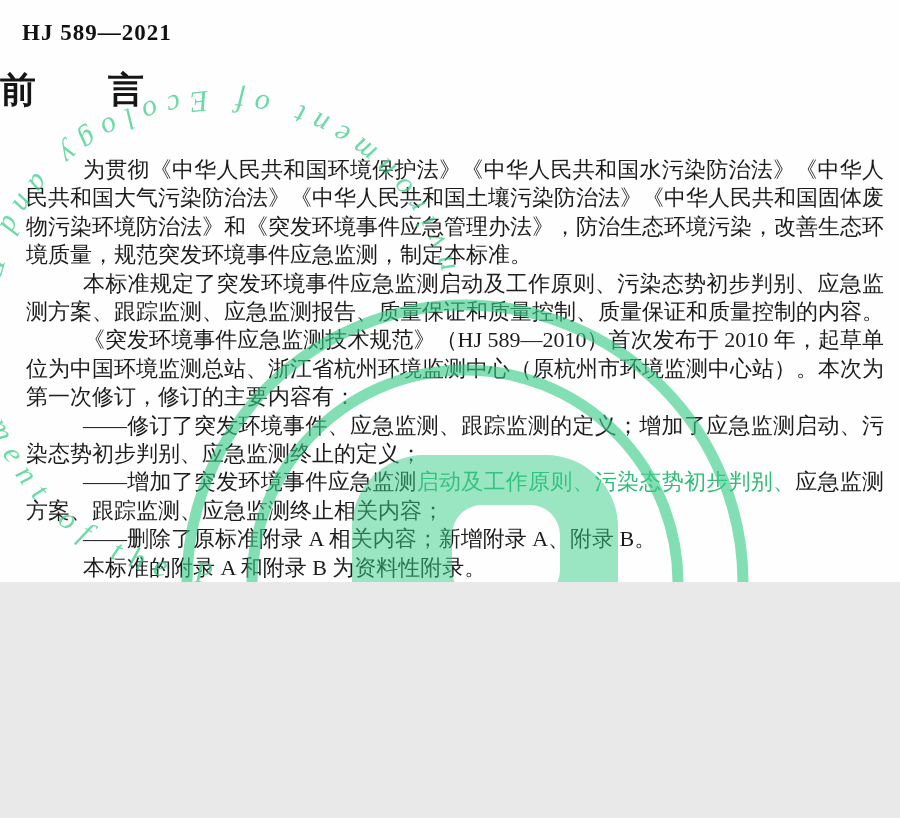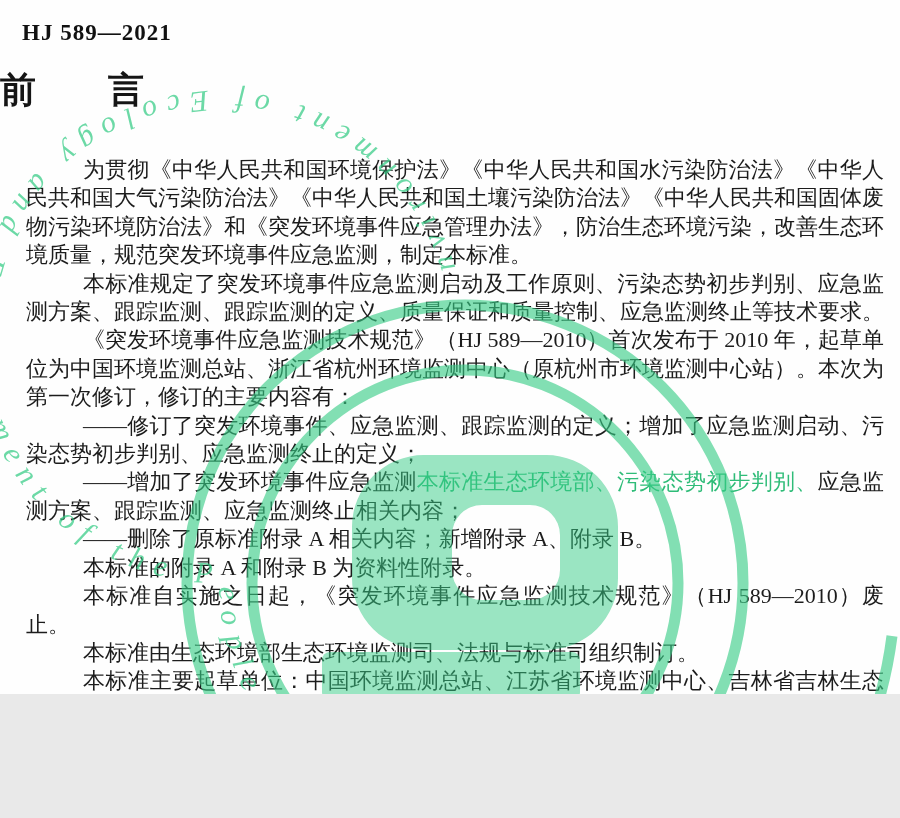--- a/index.html
+++ b/index.html
@@ -1,20 +1,20 @@
 <!DOCTYPE html>
 <html><head>
 <meta charset="utf-8">
 <style>
   * { margin: 0; padding: 0; box-sizing: border-box; }
   html, body { background: #e9e9e9; }
   .page {
     position: relative;
     width: 900px;
-    height: 694px;
+    height: 582px;
     background: #fefefe;
     overflow: hidden;
     font-family: "Liberation Serif", serif;
     color: #1c1c1c;
   }
   .std-number {
     position: absolute;
     top: 20px;
     left: 22px;
     font-size: 23px;
@@ -68,24 +68,24 @@
 <body>
 
 <div class="page">
 
   <div class="std-number">HJ 589—2021</div>
 
   <div class="doc-title">前　　言</div>
 
   <div class="body-text" id="paragraphs">
       <p><span>为贯彻《中华人民共和国环境保护法》《中华人民共和国水污染防治法》《中华人民共和国大气污染防治法》《中华人民共和国土壤污染防治法》《中华人民共和国固体废物污染环境防治法》和《突发环境事件应急管理办法》，防治生态环境污染，改善生态环境质量，规范突发环境事件应急监测，制定本标准。</span></p>
-      <p><span>本标准规定了突发环境事件应急监测启动及工作原则、污染态势初步判别、应急监测方案、跟踪监测、跟踪监测的定义、质量保证和质量控制、应急监测终止等技术要求。</span></p>
+      <p><span>本标准规定了突发环境事件应急监测启动及工作原则、污染态势初步判别、应急监测方案、跟踪监测、应急监测报告、质量保证和质量控制、质量保证和质量控制的内容。</span></p>
       <p><span>《突发环境事件应急监测技术规范》（HJ 589—2010）首次发布于 2010 年，起草单位为中国环境监测总站、浙江省杭州环境监测中心（原杭州市环境监测中心站）。本次为第一次修订，修订的主要内容有：</span></p>
       <p><span>——修订了突发环境事件、应急监测、跟踪监测的定义；增加了应急监测启动、污染态势初步判别、应急监测终止的定义；</span></p>
-      <p><span>——增加了突发环境事件应急监测</span><span class="seg-green">本标准生态环境部、污染态势初步判别、</span><span>应急监测方案、跟踪监测、应急监测终止相关内容；</span></p>
+      <p><span>——增加了突发环境事件应急监测</span><span class="seg-green">启动及工作原则、污染态势初步判别、</span><span>应急监测方案、跟踪监测、应急监测终止相关内容；</span></p>
       <p><span>——删除了原标准附录 A 相关内容；新增附录 A、附录 B。</span></p>
       <p><span>本标准的附录 A 和附录 B 为资料性附录。</span></p>
       <p><span>本标准自实施之日起，《突发环境事件应急监测技术规范》（HJ 589—2010）废止。</span></p>
       <p><span>本标准由生态环境部生态环境监测司、法规与标准司组织制订。</span></p>
       <p><span>本标准主要起草单位：中国环境监测总站、江苏省环境监测中心、吉林省吉林生态环境监测中心。</span></p>
       <p><span>本标准生态环境部 2021 年 12 月 16 日批准。</span></p>
       <p><span>本标准由生态环境部解释。</span></p>
     </div>
 
   <svg class="watermark" viewBox="0 0 900 818" aria-hidden="true">

